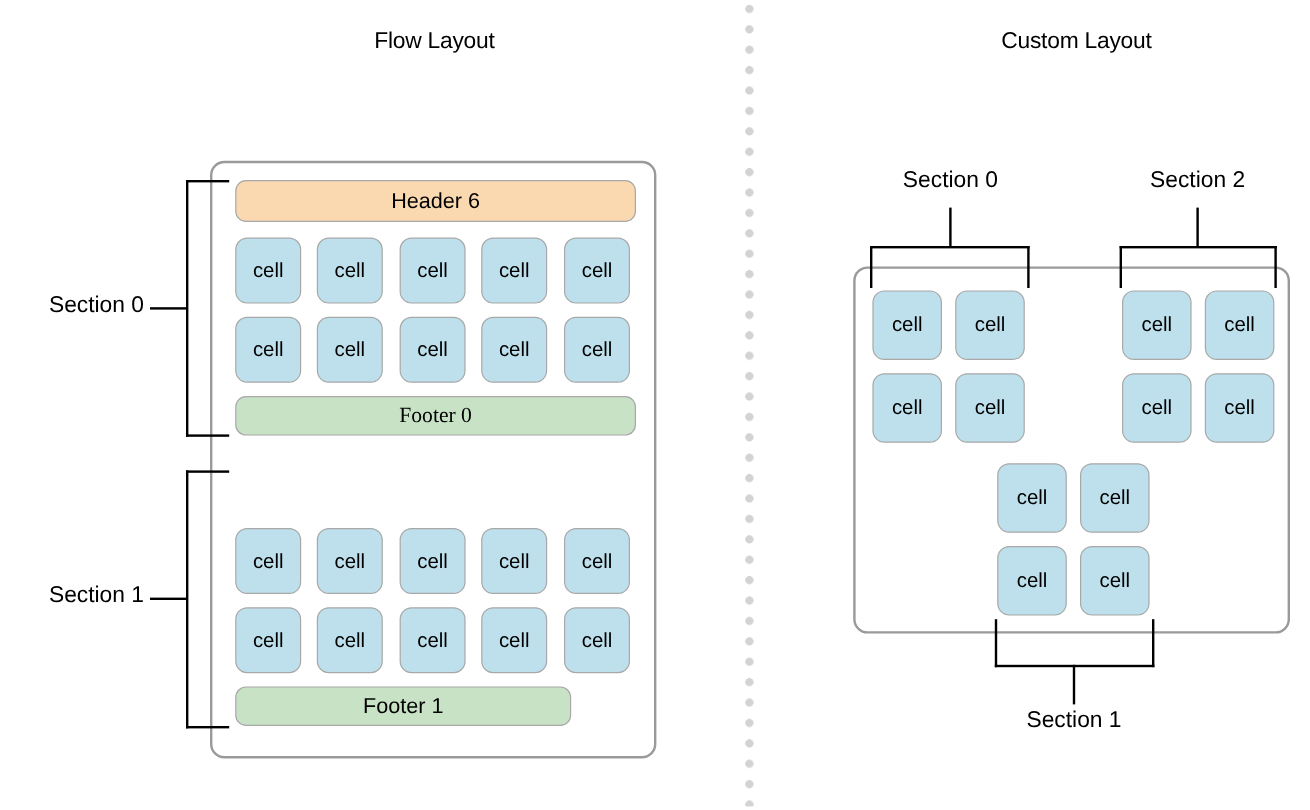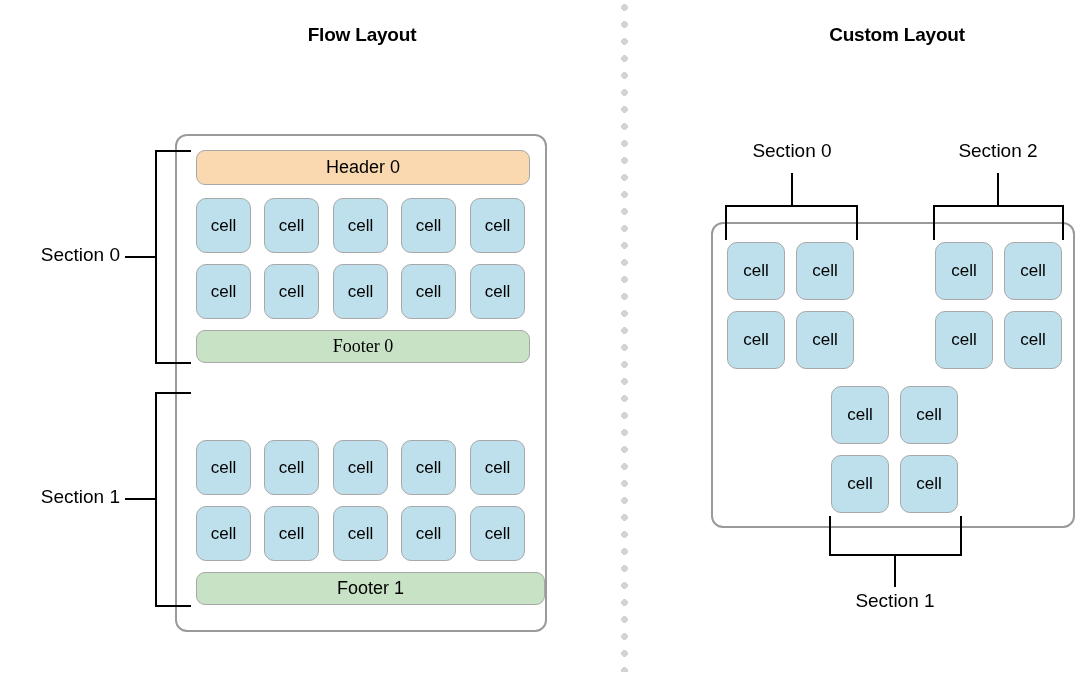--- a/index.html
+++ b/index.html
@@ -18,21 +18,21 @@
     position: absolute;
     left: 0; top: 0;
     width: 1092px;
     height: 675px;
   }
 
   
   .panel-title {
     position: absolute;
     font-size: 19px;
-    font-weight: bold;
+    font-weight: normal;
     color: #000000;
     text-align: center;
     white-space: nowrap;
     letter-spacing: -0.2px;
   }
   #title-flow   { left: 222px; top: 24px; width: 280px; }
   #title-custom { left: 757px; top: 24px; width: 280px; }
 
   
   .divider {
@@ -118,21 +118,21 @@
   <div class="divider"></div>
 
   <div class="container-box" style="left:175px; top:134px; width:372px; height:498px;"></div>
 
   <div class="rule-v" style="left:155px; top:150px; height:214px;"></div>
   <div class="rule-h" style="left:155px; top:150px; width:36px;"></div>
   <div class="rule-h" style="left:155px; top:362px; width:36px;"></div>
   <div class="rule-h" style="left:125px; top:256px; width:31px;"></div>
   <div class="side-label right-align" style="left:0px; top:244px; width:120px;">Section 0</div>
 
-  <div class="bar header" style="left:196px; top:150px; width:334px; height:35px;">Header 0</div>
+  <div class="bar header" style="left:196px; top:150px; width:334px; height:35px;">Header 6</div>
 
   <div class="cell" style="left:196px; top:198px; width:55px; height:55px;">cell</div>
   <div class="cell" style="left:264px; top:198px; width:55px; height:55px;">cell</div>
   <div class="cell" style="left:333px; top:198px; width:55px; height:55px;">cell</div>
   <div class="cell" style="left:401px; top:198px; width:55px; height:55px;">cell</div>
   <div class="cell" style="left:470px; top:198px; width:55px; height:55px;">cell</div>
 
   <div class="cell" style="left:196px; top:264px; width:55px; height:55px;">cell</div>
   <div class="cell" style="left:264px; top:264px; width:55px; height:55px;">cell</div>
   <div class="cell" style="left:333px; top:264px; width:55px; height:55px;">cell</div>
@@ -153,21 +153,21 @@
   <div class="cell" style="left:333px; top:440px; width:55px; height:55px;">cell</div>
   <div class="cell" style="left:401px; top:440px; width:55px; height:55px;">cell</div>
   <div class="cell" style="left:470px; top:440px; width:55px; height:55px;">cell</div>
 
   <div class="cell" style="left:196px; top:506px; width:55px; height:55px;">cell</div>
   <div class="cell" style="left:264px; top:506px; width:55px; height:55px;">cell</div>
   <div class="cell" style="left:333px; top:506px; width:55px; height:55px;">cell</div>
   <div class="cell" style="left:401px; top:506px; width:55px; height:55px;">cell</div>
   <div class="cell" style="left:470px; top:506px; width:55px; height:55px;">cell</div>
 
-  <div class="bar footer" style="left:196px; top:572px; width:349px; height:33px;">Footer 1</div>
+  <div class="bar footer" style="left:196px; top:572px; width:280px; height:33px;">Footer 1</div>
 
   <div class="container-box" style="left:711px; top:222px; width:364px; height:306px;"></div>
 
   <div class="rule-h" style="left:725px; top:205px; width:133px;"></div>
   <div class="rule-v" style="left:725px; top:205px; height:35px;"></div>
   <div class="rule-v" style="left:856px; top:205px; height:35px;"></div>
   <div class="rule-v" style="left:791px; top:173px; height:33px;"></div>
   <div class="side-label center-align" style="left:692px; top:140px; width:200px;">Section 0</div>
 
   <div class="cell" style="left:727px; top:242px; width:58px; height:58px;">cell</div>

